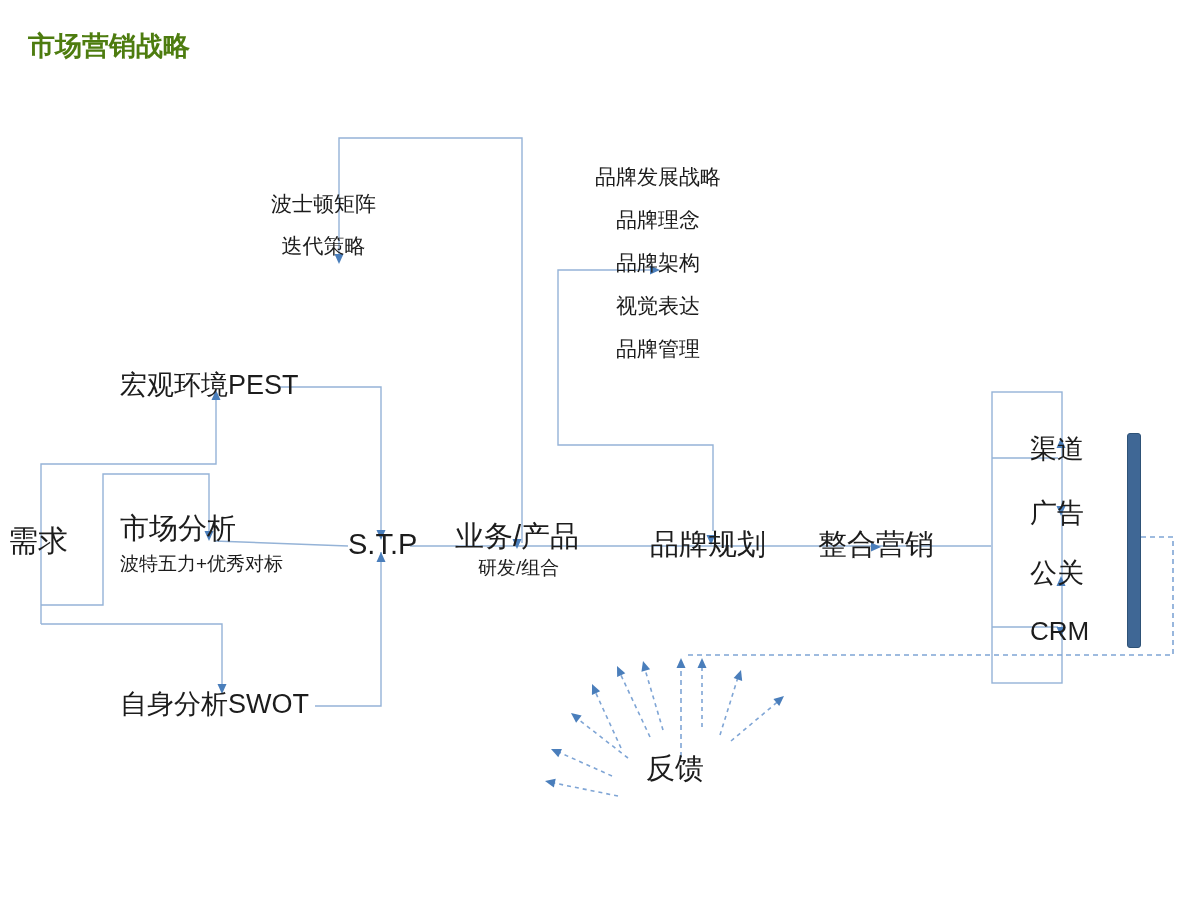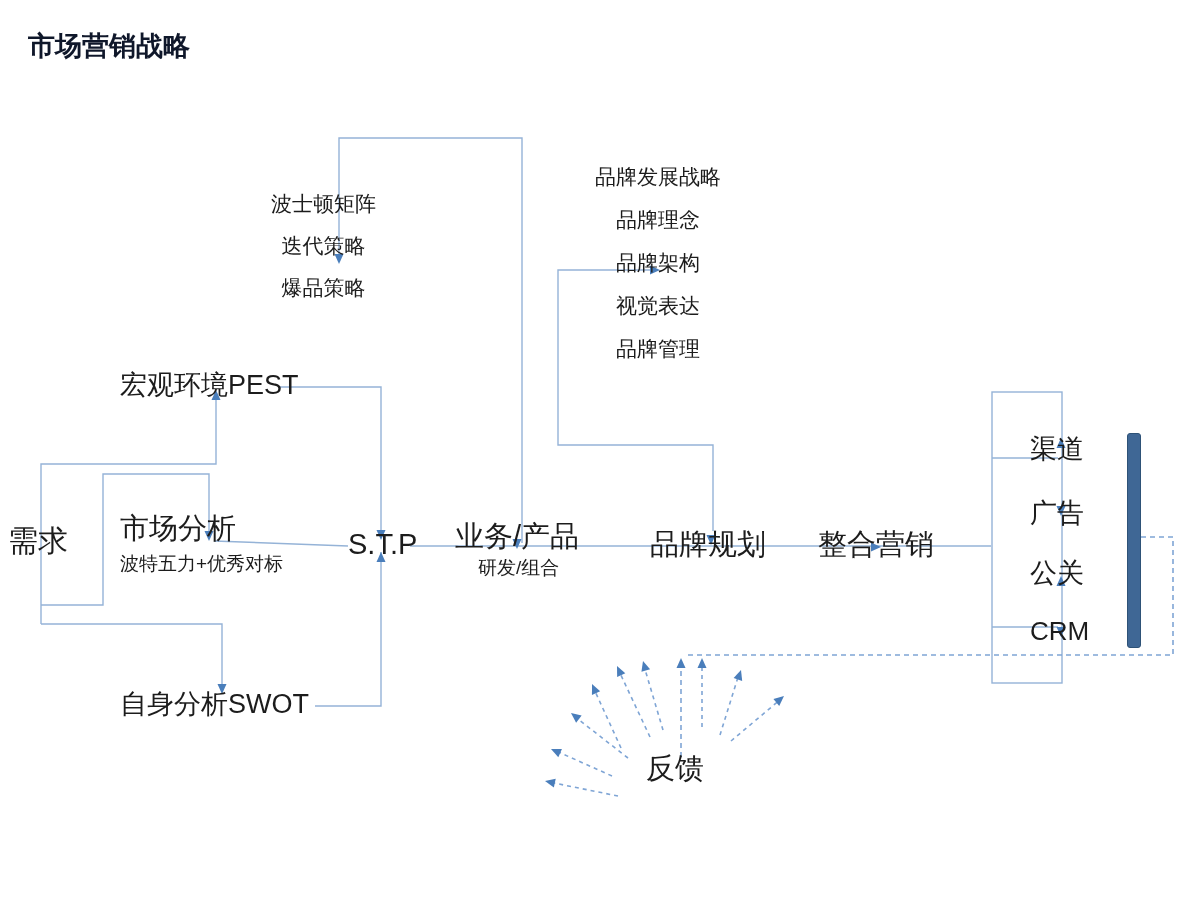--- a/index.html
+++ b/index.html
@@ -2,21 +2,21 @@
 <html><head>
 <meta charset="utf-8">
 <style>
   html,body{margin:0;padding:0;}
   body{
     width:1200px;height:900px;position:relative;background:#ffffff;overflow:hidden;
     font-family:"Liberation Sans","DejaVu Sans",sans-serif;color:#1c1c1c;
   }
   #lines{position:absolute;left:0;top:0;z-index:1;}
   .txt{position:absolute;white-space:nowrap;z-index:2;line-height:1;}
-  .title{font-size:27px;font-weight:600;color:#0f172a;}
+  .title{font-size:27px;font-weight:600;color:#4d7c0f;}
   .node-lg{font-size:29px;font-weight:500;}
   .node-md{font-size:27px;font-weight:500;}
   .node-sub{font-size:19px;font-weight:500;}
   .stp{font-size:29px;font-weight:500;}
   .list{font-size:21px;font-weight:500;text-align:center;}
   .list .li{display:block;}
   .strategy-list .li{height:42px;}
   .brand-list .li{height:43px;}
   .exec{font-size:27px;font-weight:500;}
   .crm{font-size:26px;}
@@ -95,21 +95,20 @@
     <polygon points="0,0 -4.5,10 4.5,10" transform="translate(741,670) rotate(18)"></polygon>
     <polygon points="0,0 -4.5,10 4.5,10" transform="translate(784,696) rotate(50)"></polygon>
   </g>
 </svg>
 
 <div class="txt title" style="left:28px;top:33px;">市场营销战略</div>
 
 <div class="txt list strategy-list" style="left:271px;top:193px;">
   <span class="li">波士顿矩阵</span>
   <span class="li">迭代策略</span>
-  <span class="li">爆品策略</span>
 </div>
 
 <div class="txt list brand-list" style="left:595px;top:166px;">
   <span class="li">品牌发展战略</span>
   <span class="li">品牌理念</span>
   <span class="li">品牌架构</span>
   <span class="li">视觉表达</span>
   <span class="li">品牌管理</span>
 </div>
 

